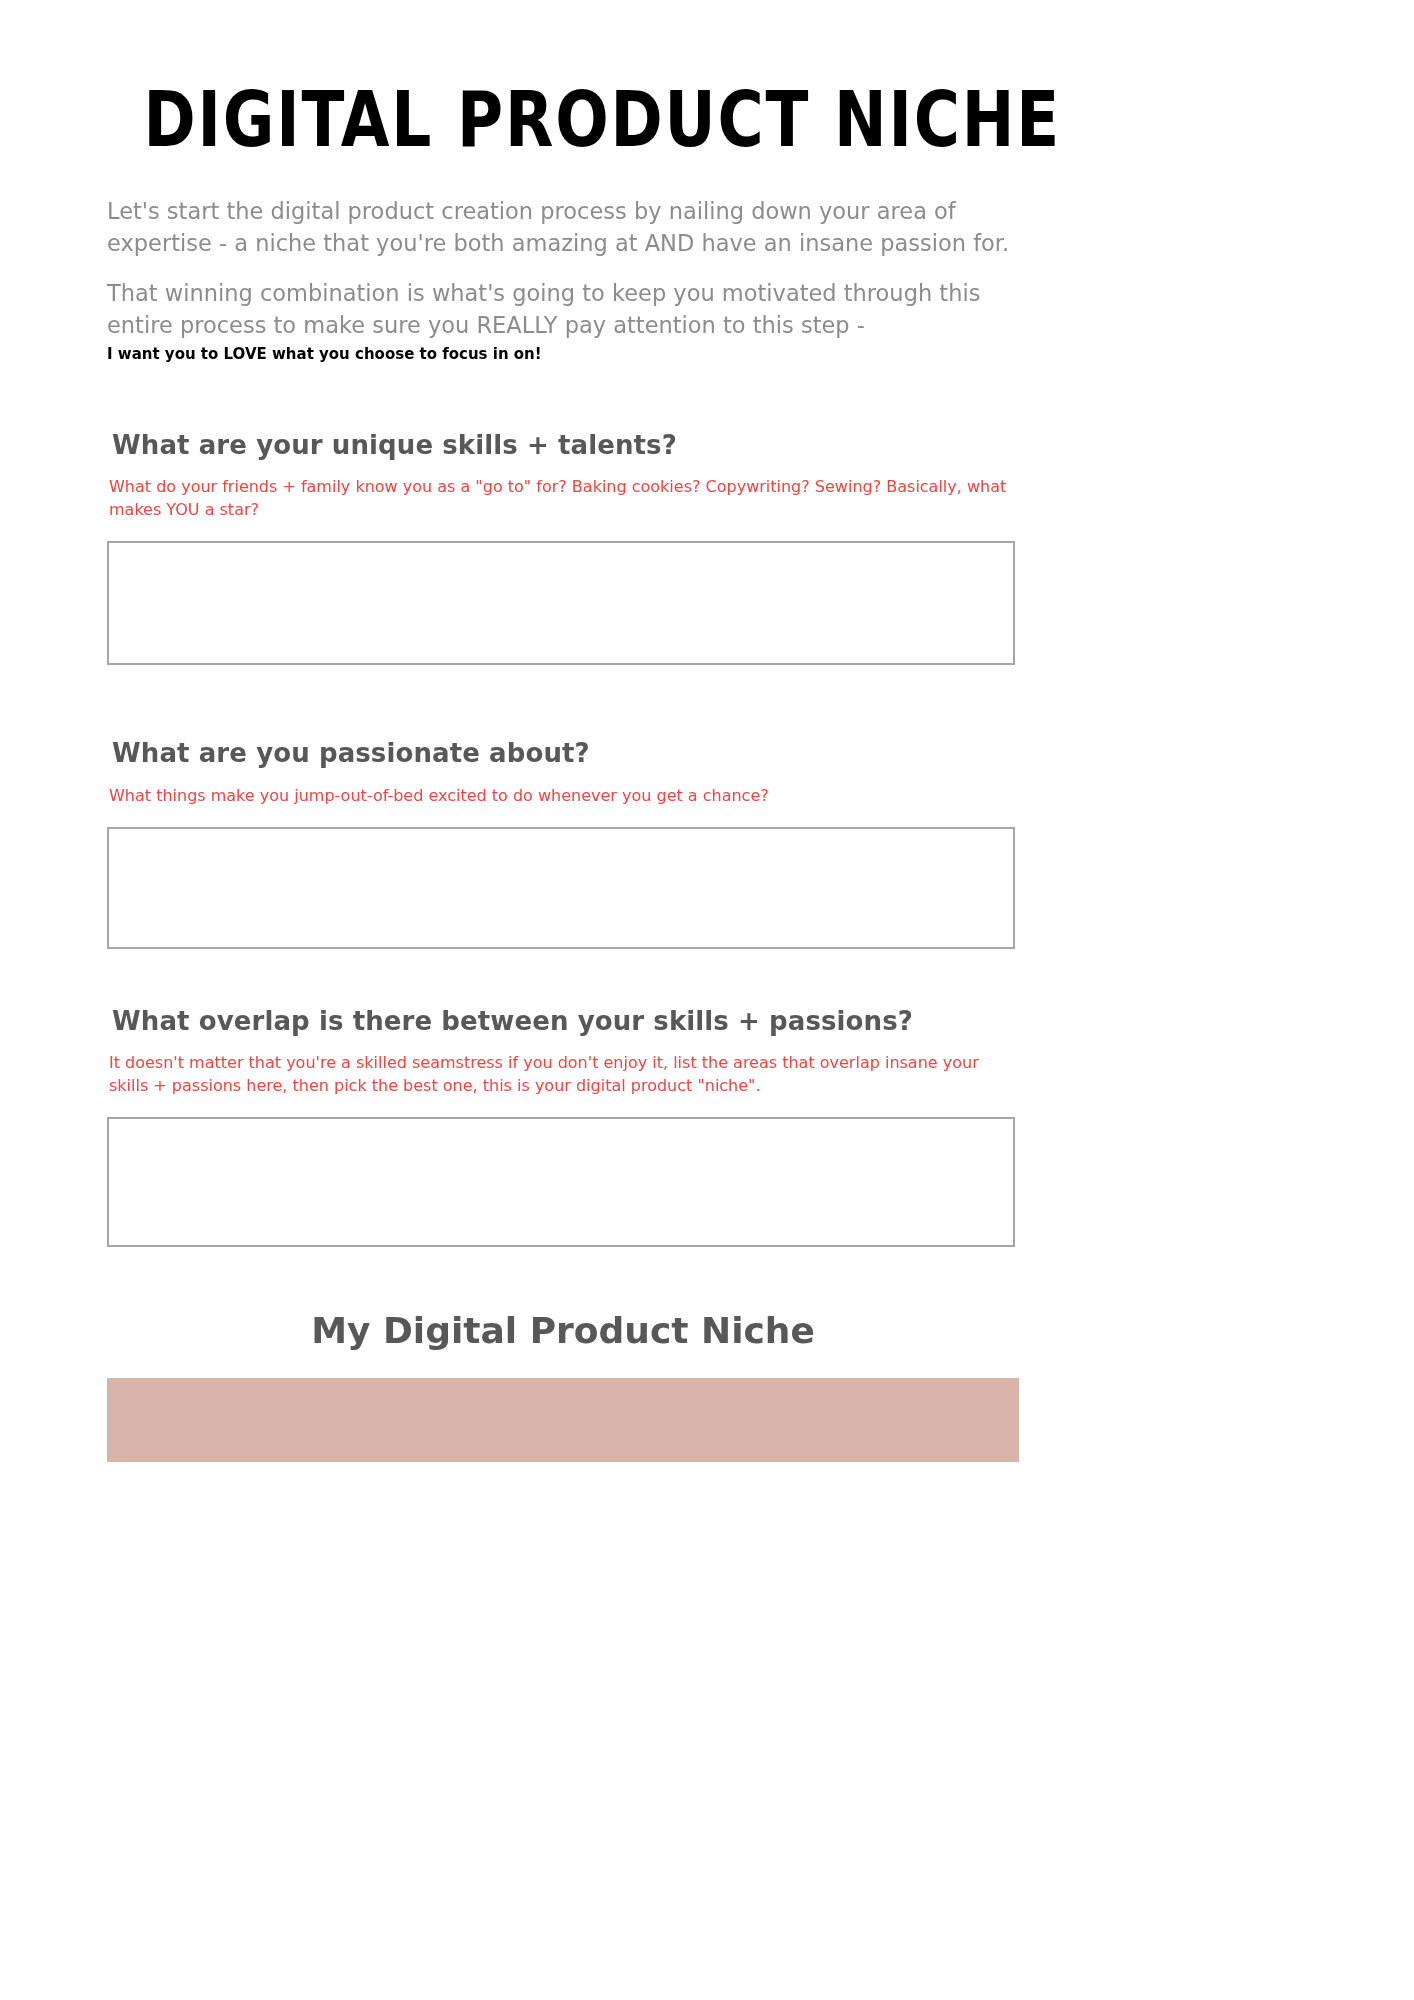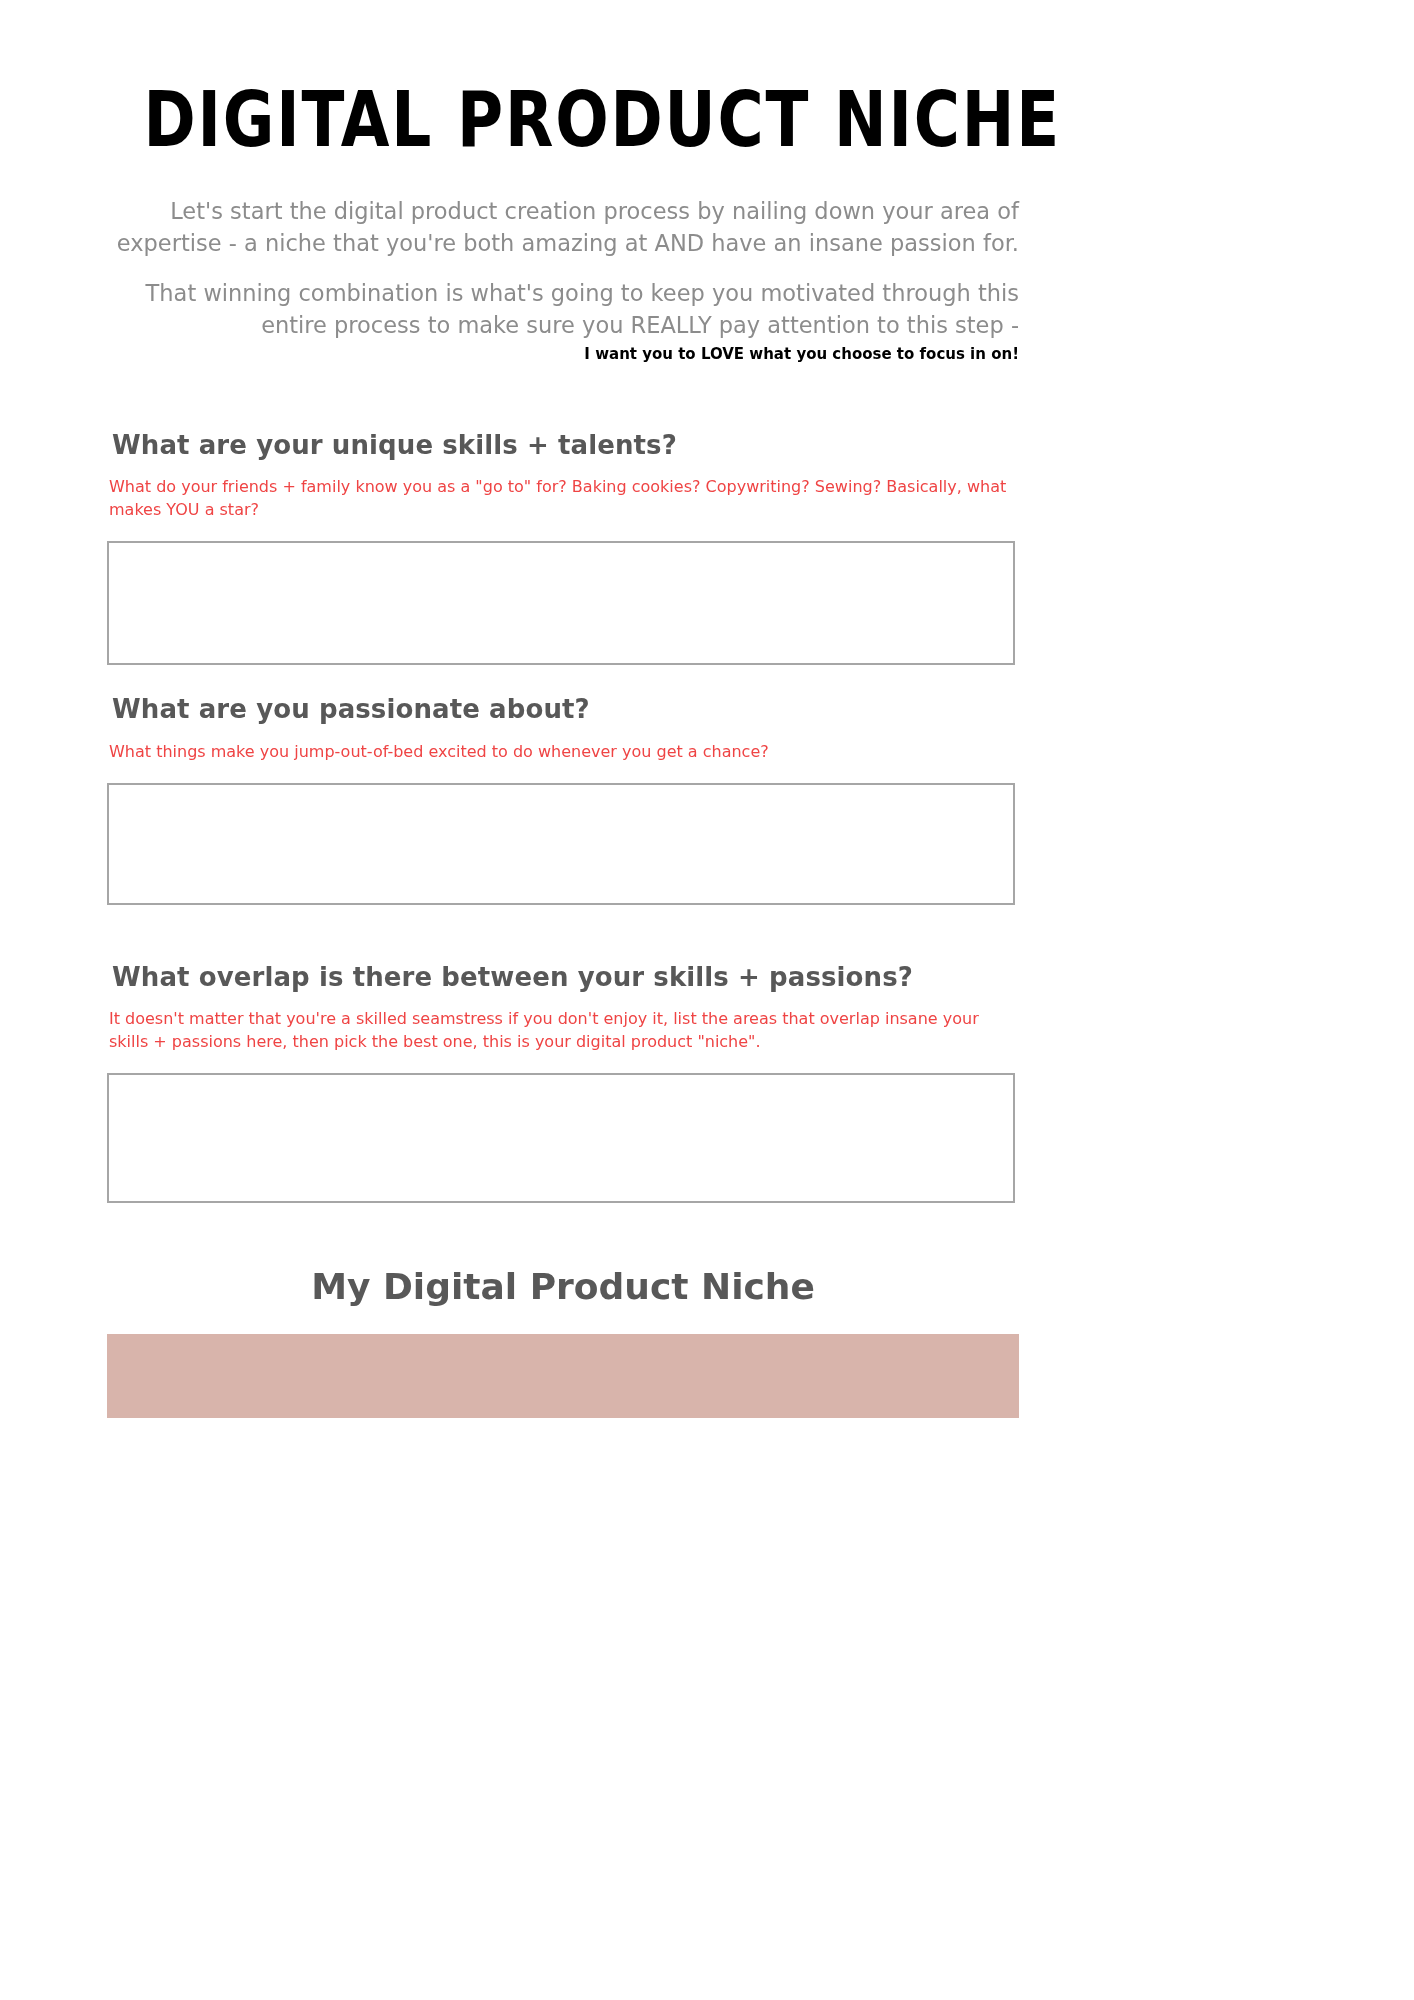--- a/index.html
+++ b/index.html
@@ -43,42 +43,42 @@
     letter-spacing: 2px;
     color: #000000;
     transform: scaleX(0.92);
     transform-origin: center center;
     white-space: nowrap;
   }
 
   
   .intro {
     margin: 0;
-    text-align: right;
+    text-align: left;
     color: #8c8c8c;
     font-size: 22.5px;
     line-height: 1.42;
     font-weight: 400;
   }
   .intro-1 { margin-top: 38px; }
   .intro-2 { margin-top: 18px; }
 
   .intro-strong {
     display: block;
     margin-top: 2px;
     color: #000000;
     font-weight: 700;
     font-size: 15px;
     line-height: 1.42;
   }
 
   
   .section { margin-top: 0; }
   .section-1 { margin-top: 64px; }
-  .section-2 { margin-top: 28px; }
+  .section-2 { margin-top: 72px; }
   .section-3 { margin-top: 56px; }
 
   .q-heading {
     margin: 0 0 0 5px;
     color: #585858;
     font-weight: 700;
     font-size: 26px;
     line-height: 1.28;
     letter-spacing: 0.1px;
   }

